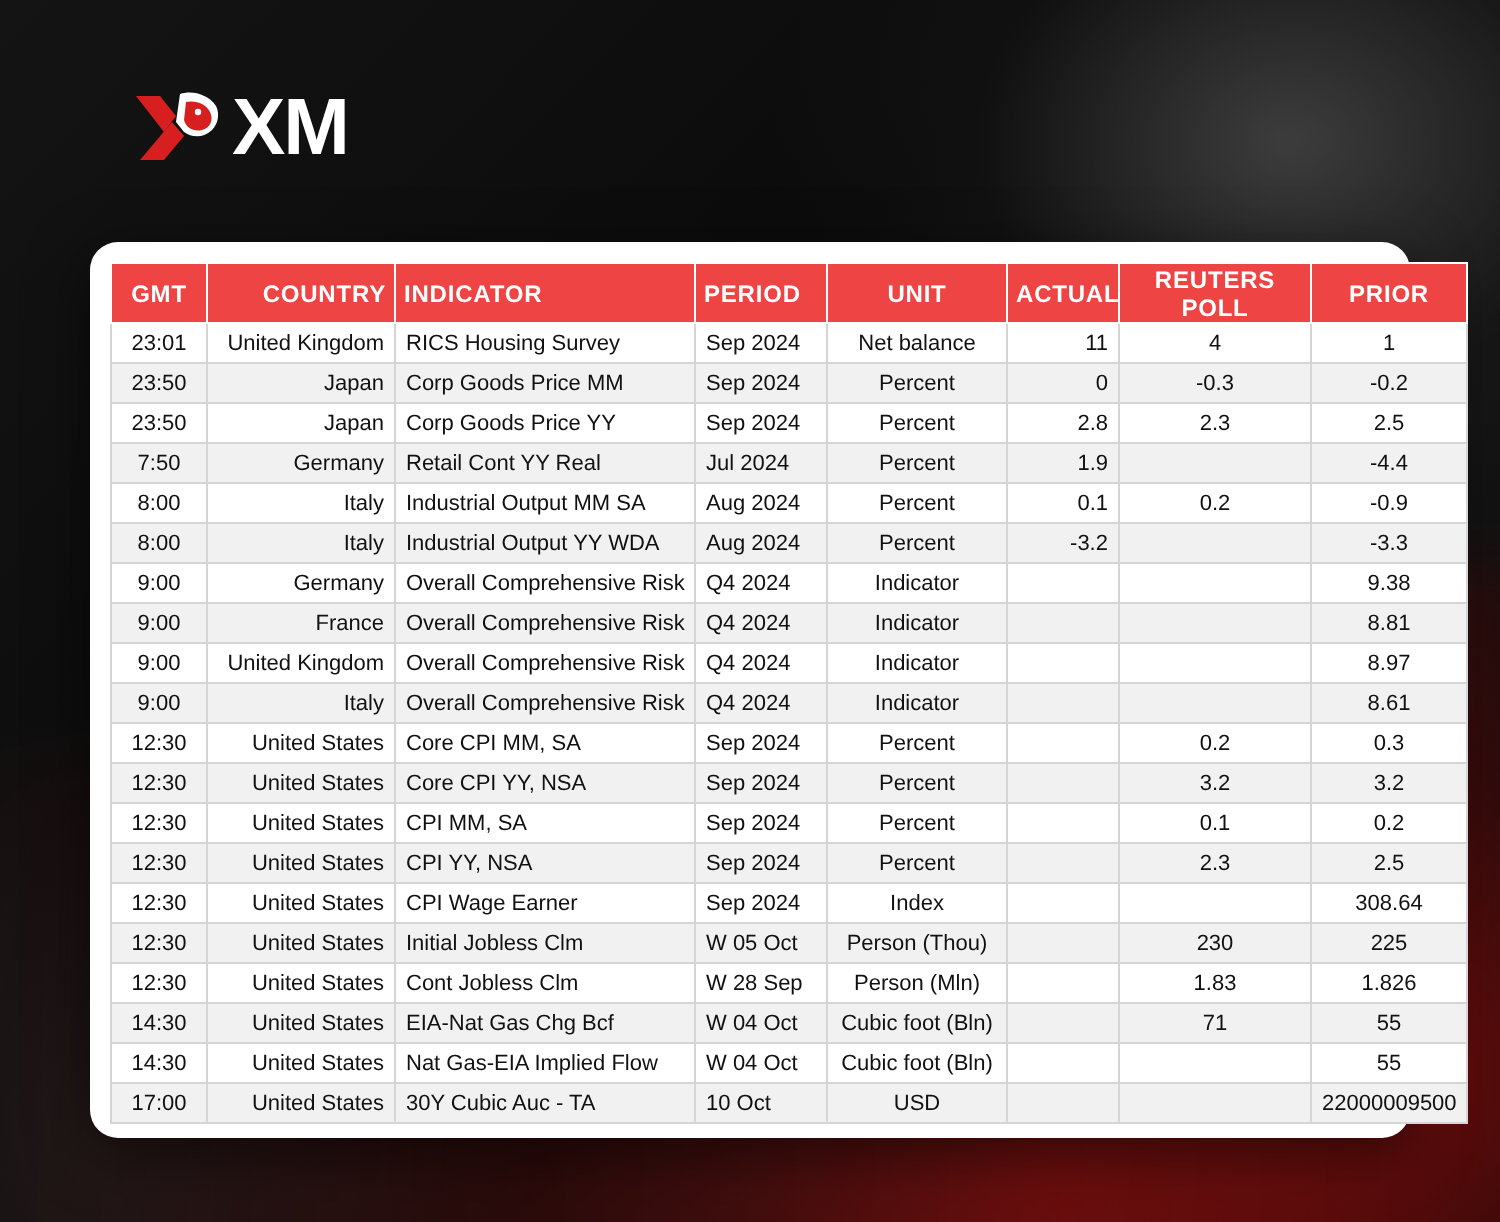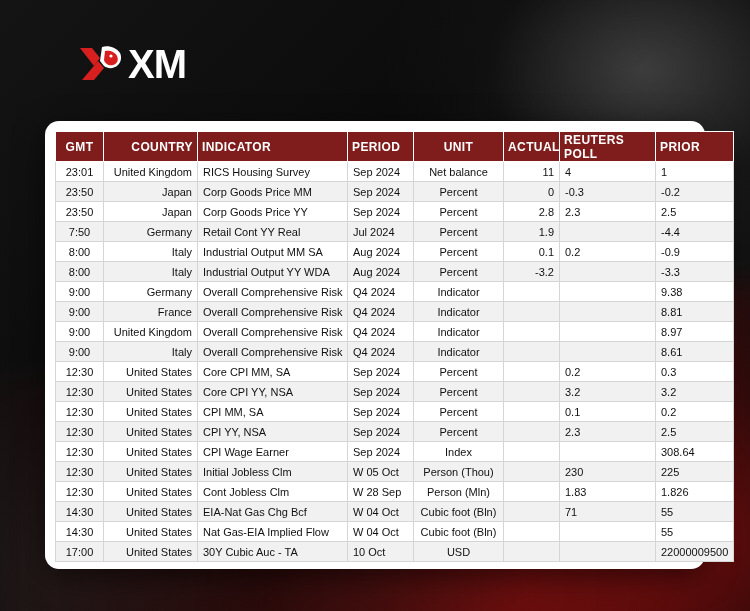--- a/index.html
+++ b/index.html
@@ -43,21 +43,21 @@
     top: -60px;
     width: 320px;
     height: 260px;
     background: radial-gradient(ellipse at center, rgba(255,255,255,0.07) 0%, rgba(255,255,255,0) 70%);
     pointer-events: none;
   }
 
   
   .logo {
     position: absolute;
-    left: 78px;
+    left: 66px;
     top: 40px;
     display: flex;
     align-items: center;
     height: 48px;
     z-index: 5;
   }
   .logo .mark {
     width: 46px;
     height: 40px;
     position: relative;
@@ -88,21 +88,21 @@
     z-index: 4;
   }
   table {
     border-collapse: collapse;
     width: 640px;
     table-layout: fixed;
     font-size: 11px;
     color: #111;
   }
   thead th {
-    background: #7f1d1d;
+    background: #ef4444;
     color: #ffffff;
     font-size: 12px;
     font-weight: bold;
     letter-spacing: 0.4px;
     height: 30px;
     border: 1px solid #ffffff;
     text-align: center;
     padding: 0 4px;
     box-sizing: border-box;
   }
@@ -117,22 +117,22 @@
   }
   tbody tr.alt td { background: #f1f1f1; }
   tbody tr td { background: #ffffff; }
   tbody tr.alt td { background: #f1f1f1; }
   .c-gmt { width: 48px; text-align: center; }
   .c-country { width: 94px; text-align: right; }
   .c-indicator { width: 150px; text-align: left; }
   .c-period { width: 66px; text-align: left; }
   .c-unit { width: 90px; text-align: center; }
   .c-actual { width: 56px; text-align: right; margin-left: 23px; }
-  .c-poll { width: 96px; text-align: left; }
-  .c-prior { width: 78px; text-align: left; margin-left: 44px; }
+  .c-poll { width: 96px; text-align: center; }
+  .c-prior { width: 78px; text-align: center; margin-left: 44px; }
 </style>
 </head>
 <body>
 
 <div class="screen">
 
   <div class="logo">
     <span class="mark">
       <svg width="46" height="40" viewBox="0 0 46 40" xmlns="http://www.w3.org/2000/svg">
         <path d="M2 4 L14 4 L22 14 L16 22 L2 4 Z" fill="#d81f1f"></path>

